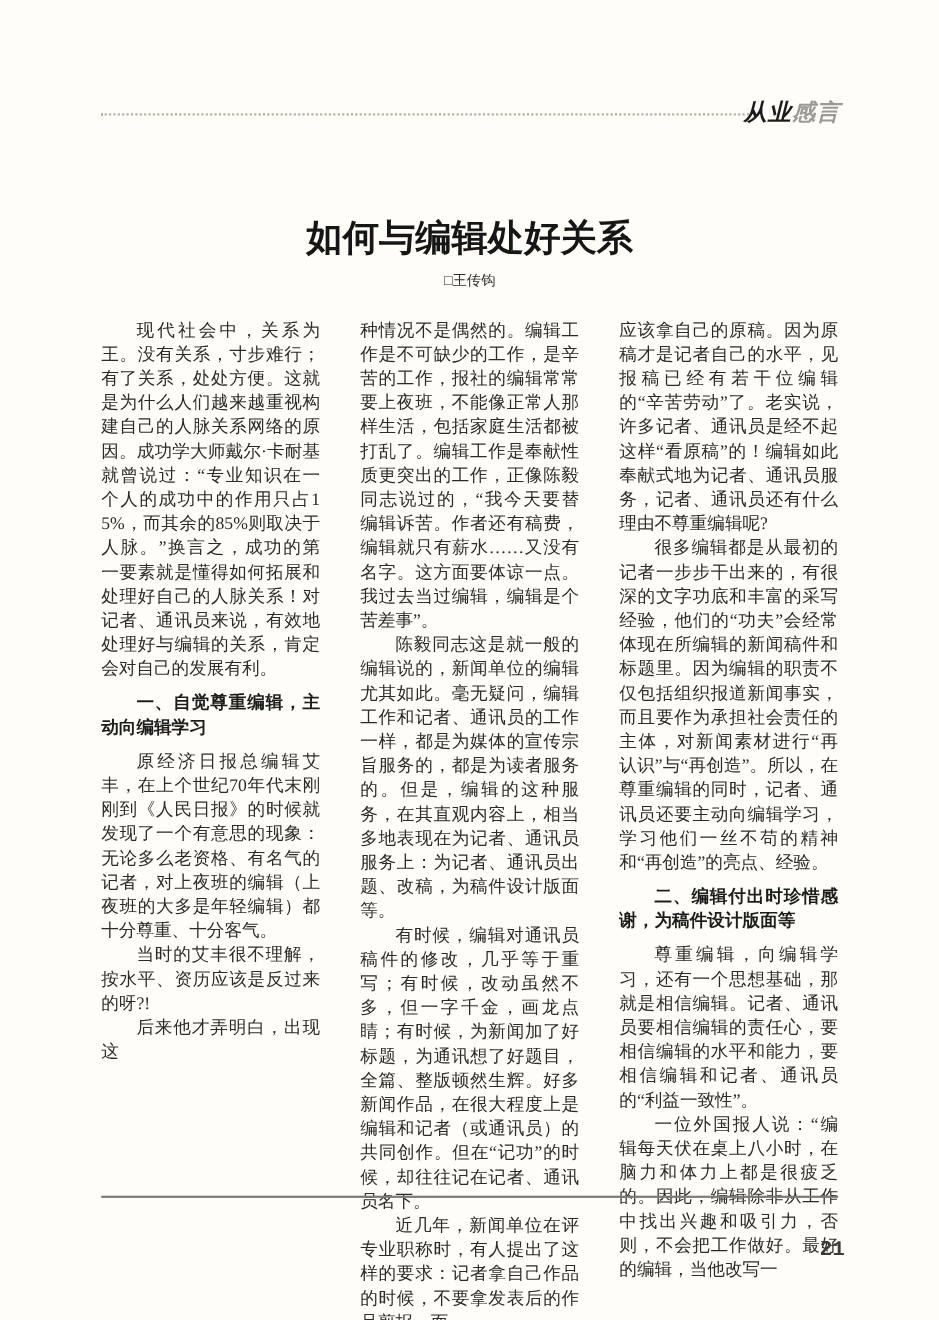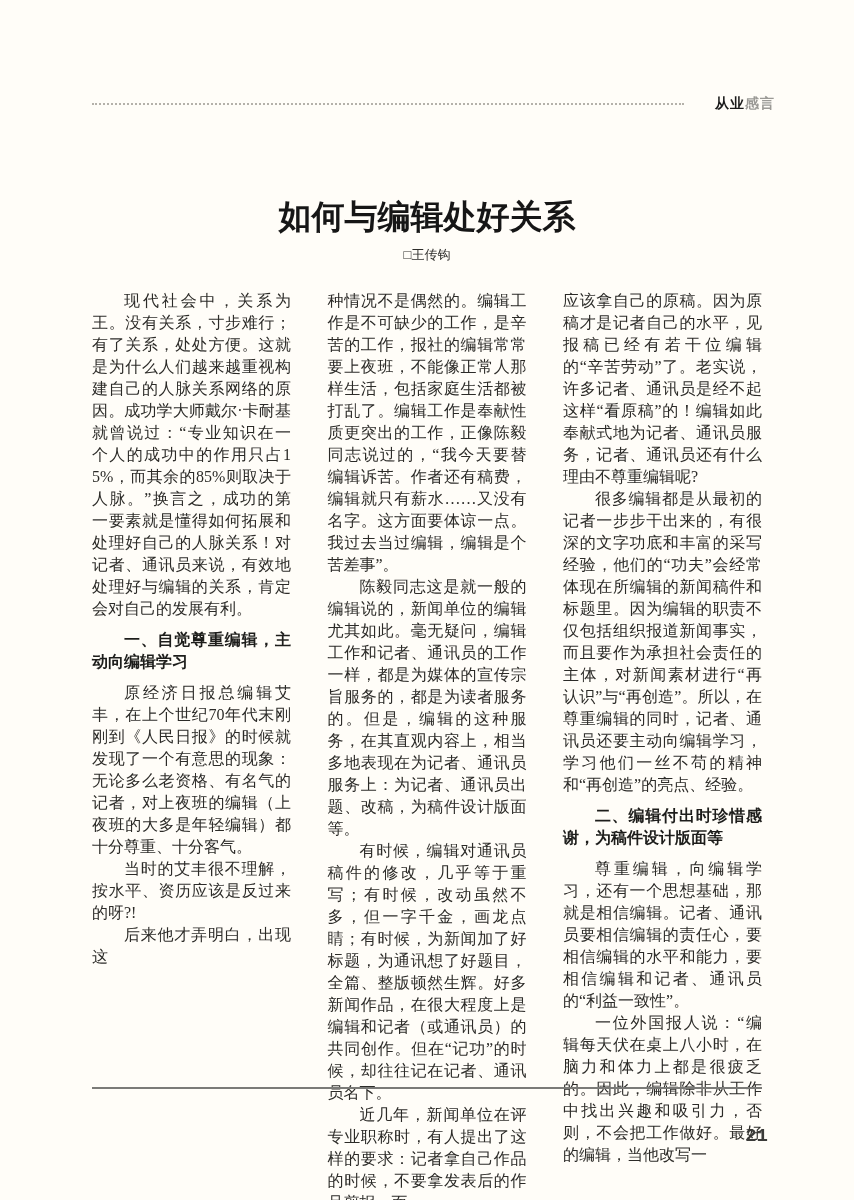--- a/index.html
+++ b/index.html
@@ -10,24 +10,25 @@
   .page{
     position:relative; width:854px; height:1200px; margin:0 auto;
     background:var(--paper); overflow:hidden;
     font-family:"Liberation Serif","DejaVu Serif",serif; color:var(--ink);
   }
   .header-rule{
     position:absolute; left:92px; top:103px; width:592px; height:0;
     border-top:2px dotted var(--dotted);
   }
   .section-label{
-    position:absolute; right:79px; top:93px;
+    position:absolute; right:90px; top:93px;
     font-family:"Liberation Sans","DejaVu Sans",sans-serif;
-    font-weight:bold; font-size:14px; letter-spacing:1px; line-height:20px;
+    font-weight:bold; font-size:21px; letter-spacing:1px; line-height:20px;
     white-space:nowrap;
+    font-style:italic;
   }
   .section-label .primary{color:#1b1b1b;}
   .section-label .secondary{color:var(--muted);}
   .article-title{
     position:absolute; left:92px; top:202px; width:670px;
     text-align:center; font-size:33px; font-weight:bold;
     color:var(--title-ink); letter-spacing:0px; line-height:30px; margin:0;
   }
   .article-author{
     position:absolute; left:92px; top:246px; width:670px;

